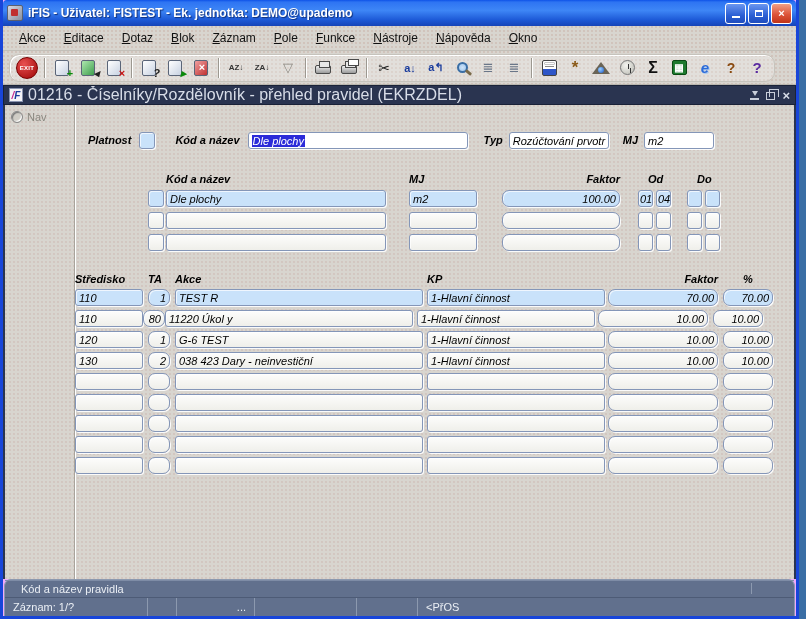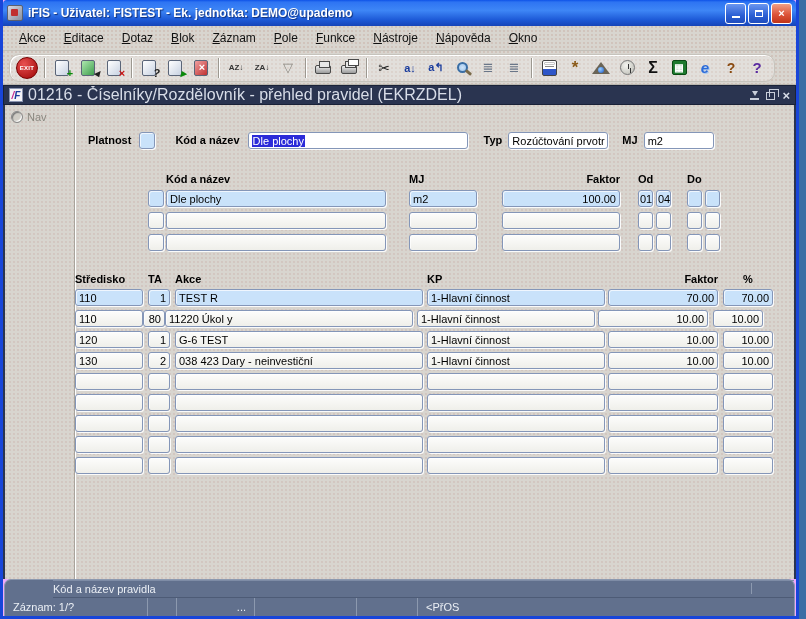--- a/index.html
+++ b/index.html
@@ -107,49 +107,49 @@
 
   
   .content { flex:1; display:flex; background:#D8D5CF;
     background-image:radial-gradient(circle at 1px 1px, rgba(190,150,140,.22) 1px, transparent 1.2px);
     background-size:4px 4px; border-left:2px solid #2A3450; border-right:2px solid #2A3450; overflow:hidden; }
   .sidebar { width:70px; flex:0 0 70px; border-right:1px solid #A8A49C; box-shadow:1px 0 0 #fff; padding:6px 0 0 6px; }
   .nav-radio { display:flex; align-items:center; gap:4px; }
   .radio { width:12px; height:12px; border-radius:50%; background:#D0CDc6; display:inline-block;
     border:1px solid #888; box-shadow:inset 1px 1px 1px #777, inset -1px -1px 1px #fff; }
   .nav-lbl { font-size:11px; color:#8A877F; }
-  .main { flex:1; position:relative; }
+  .main { flex:1; position:relative;font-style:italic; }
 
   .lbl { font-size:11px; font-weight:bold; color:#000; white-space:nowrap; }
   .fld { height:17px; border:1px solid #8496B8; border-radius:3px; padding:1px 3px 0;
     background:linear-gradient(#FDFDFC,#EFEFEA); box-shadow:1px 1px 0 rgba(255,255,255,.9), inset 1px 1px 0 rgba(255,255,255,.7);
     font-size:11px; color:#000; display:flex; align-items:center; overflow:hidden; white-space:nowrap; }
   .fld.cur { background:#C9E2FA; }
-  .fld.num { justify-content:flex-end; }
+  .fld.num { justify-content:flex-end;border-radius:7px; }
   .sel { background:#2B2BD9; color:#fff; padding:0 1px; }
 
   .toprow { display:flex; align-items:center; margin-top:26px; height:18px; }
   .cb16 { width:16px; flex:0 0 16px; padding:0; }
 
   .rules-head { display:flex; margin-top:22px; height:14px; align-items:flex-end; }
   .rrow { display:flex; margin-top:5px; }
   .alloc-head { display:flex; margin-top:20px; height:14px; align-items:flex-end; }
   .arow { display:flex; margin-top:4px; }
 
   .w-name{width:220px;flex:0 0 220px} .w-mj{width:68px;flex:0 0 68px} .w-fak{width:118px;flex:0 0 118px}
   .w-sm{width:15px;flex:0 0 15px;padding:0 1px}
   .w-st{width:68px;flex:0 0 68px} .w-ta{width:22px;flex:0 0 22px} .w-ak{width:248px;flex:0 0 248px}
   .w-kp{width:178px;flex:0 0 178px} .w-fa{width:110px;flex:0 0 110px} .w-pc{width:50px;flex:0 0 50px}
 
   
   .statusbar { height:37px; flex:0 0 37px; background:#61708D; border:1px solid #8C99AF;
     border-bottom:none; border-radius:7px 7px 0 0; margin:0 1px; color:#EBEFF5; font-size:11px;
     display:flex; flex-direction:column; }
-  .sline1 { height:18px; display:flex; align-items:center; padding-left:0;
-    border-bottom:1px solid #4D5B76; box-shadow:0 1px 0 #7E8CA6 inset; position:relative;margin-left:48px; }
+  .sline1 { height:18px; display:flex; align-items:center; padding-left:16px;
+    border-bottom:1px solid #4D5B76; box-shadow:0 1px 0 #7E8CA6 inset; position:relative; }
   .sline1 .enddiv { position:absolute; right:42px; top:3px; bottom:3px; width:1px; background:#8C99AF; }
   .sline2 { height:18px; display:flex; align-items:center; }
   .scell { height:100%; display:flex; align-items:center; padding:0 8px; border-right:1px solid #8C99AF; }
   .scell.right { justify-content:flex-end; }
   .c1{width:143px;flex:0 0 143px} .c2{width:29px;flex:0 0 29px;padding:0} .c3{width:78px;flex:0 0 78px}
   .c4{width:102px;flex:0 0 102px} .c5{width:61px;flex:0 0 61px;padding:0} .c6{flex:1;border-right:none}
 </style>
 </head>
 <body>
 
@@ -325,21 +325,21 @@
         <span class="lbl" style="margin-left:16px">Typ</span>
         <span class="fld" style="margin-left:6px;width:100px;flex:0 0 100px;background:#fff">Rozúčtování prvotr</span>
         <span class="lbl" style="margin-left:14px">MJ</span>
         <span class="fld" style="margin-left:6px;width:70px;flex:0 0 70px;background:#fff">m2</span>
       </div>
 
       <div class="rules-head">
         <span class="lbl w-name" style="margin-left:91px">Kód a název</span>
         <span class="lbl w-mj" style="margin-left:23px">MJ</span>
         <span class="lbl w-fak" style="margin-left:25px;text-align:right;justify-content:flex-end;display:flex">Faktor</span>
-        <span class="lbl" style="margin-left:18px;width:33px">Od</span>
+        <span class="lbl" style="margin-left:28px;width:33px">Od</span>
         <span class="lbl" style="margin-left:16px">Do</span>
       </div>
 
       <div class="rrow">
         <span class="fld cur cb16" style="margin-left:73px"></span>
         <span class="fld cur w-name" style="margin-left:2px">Dle plochy</span>
         <span class="fld cur w-mj" style="margin-left:23px">m2</span>
         <span class="fld cur num w-fak" style="margin-left:25px">100.00</span>
         <span class="fld cur w-sm" style="margin-left:18px">01</span>
         <span class="fld cur w-sm" style="margin-left:3px">04</span>

